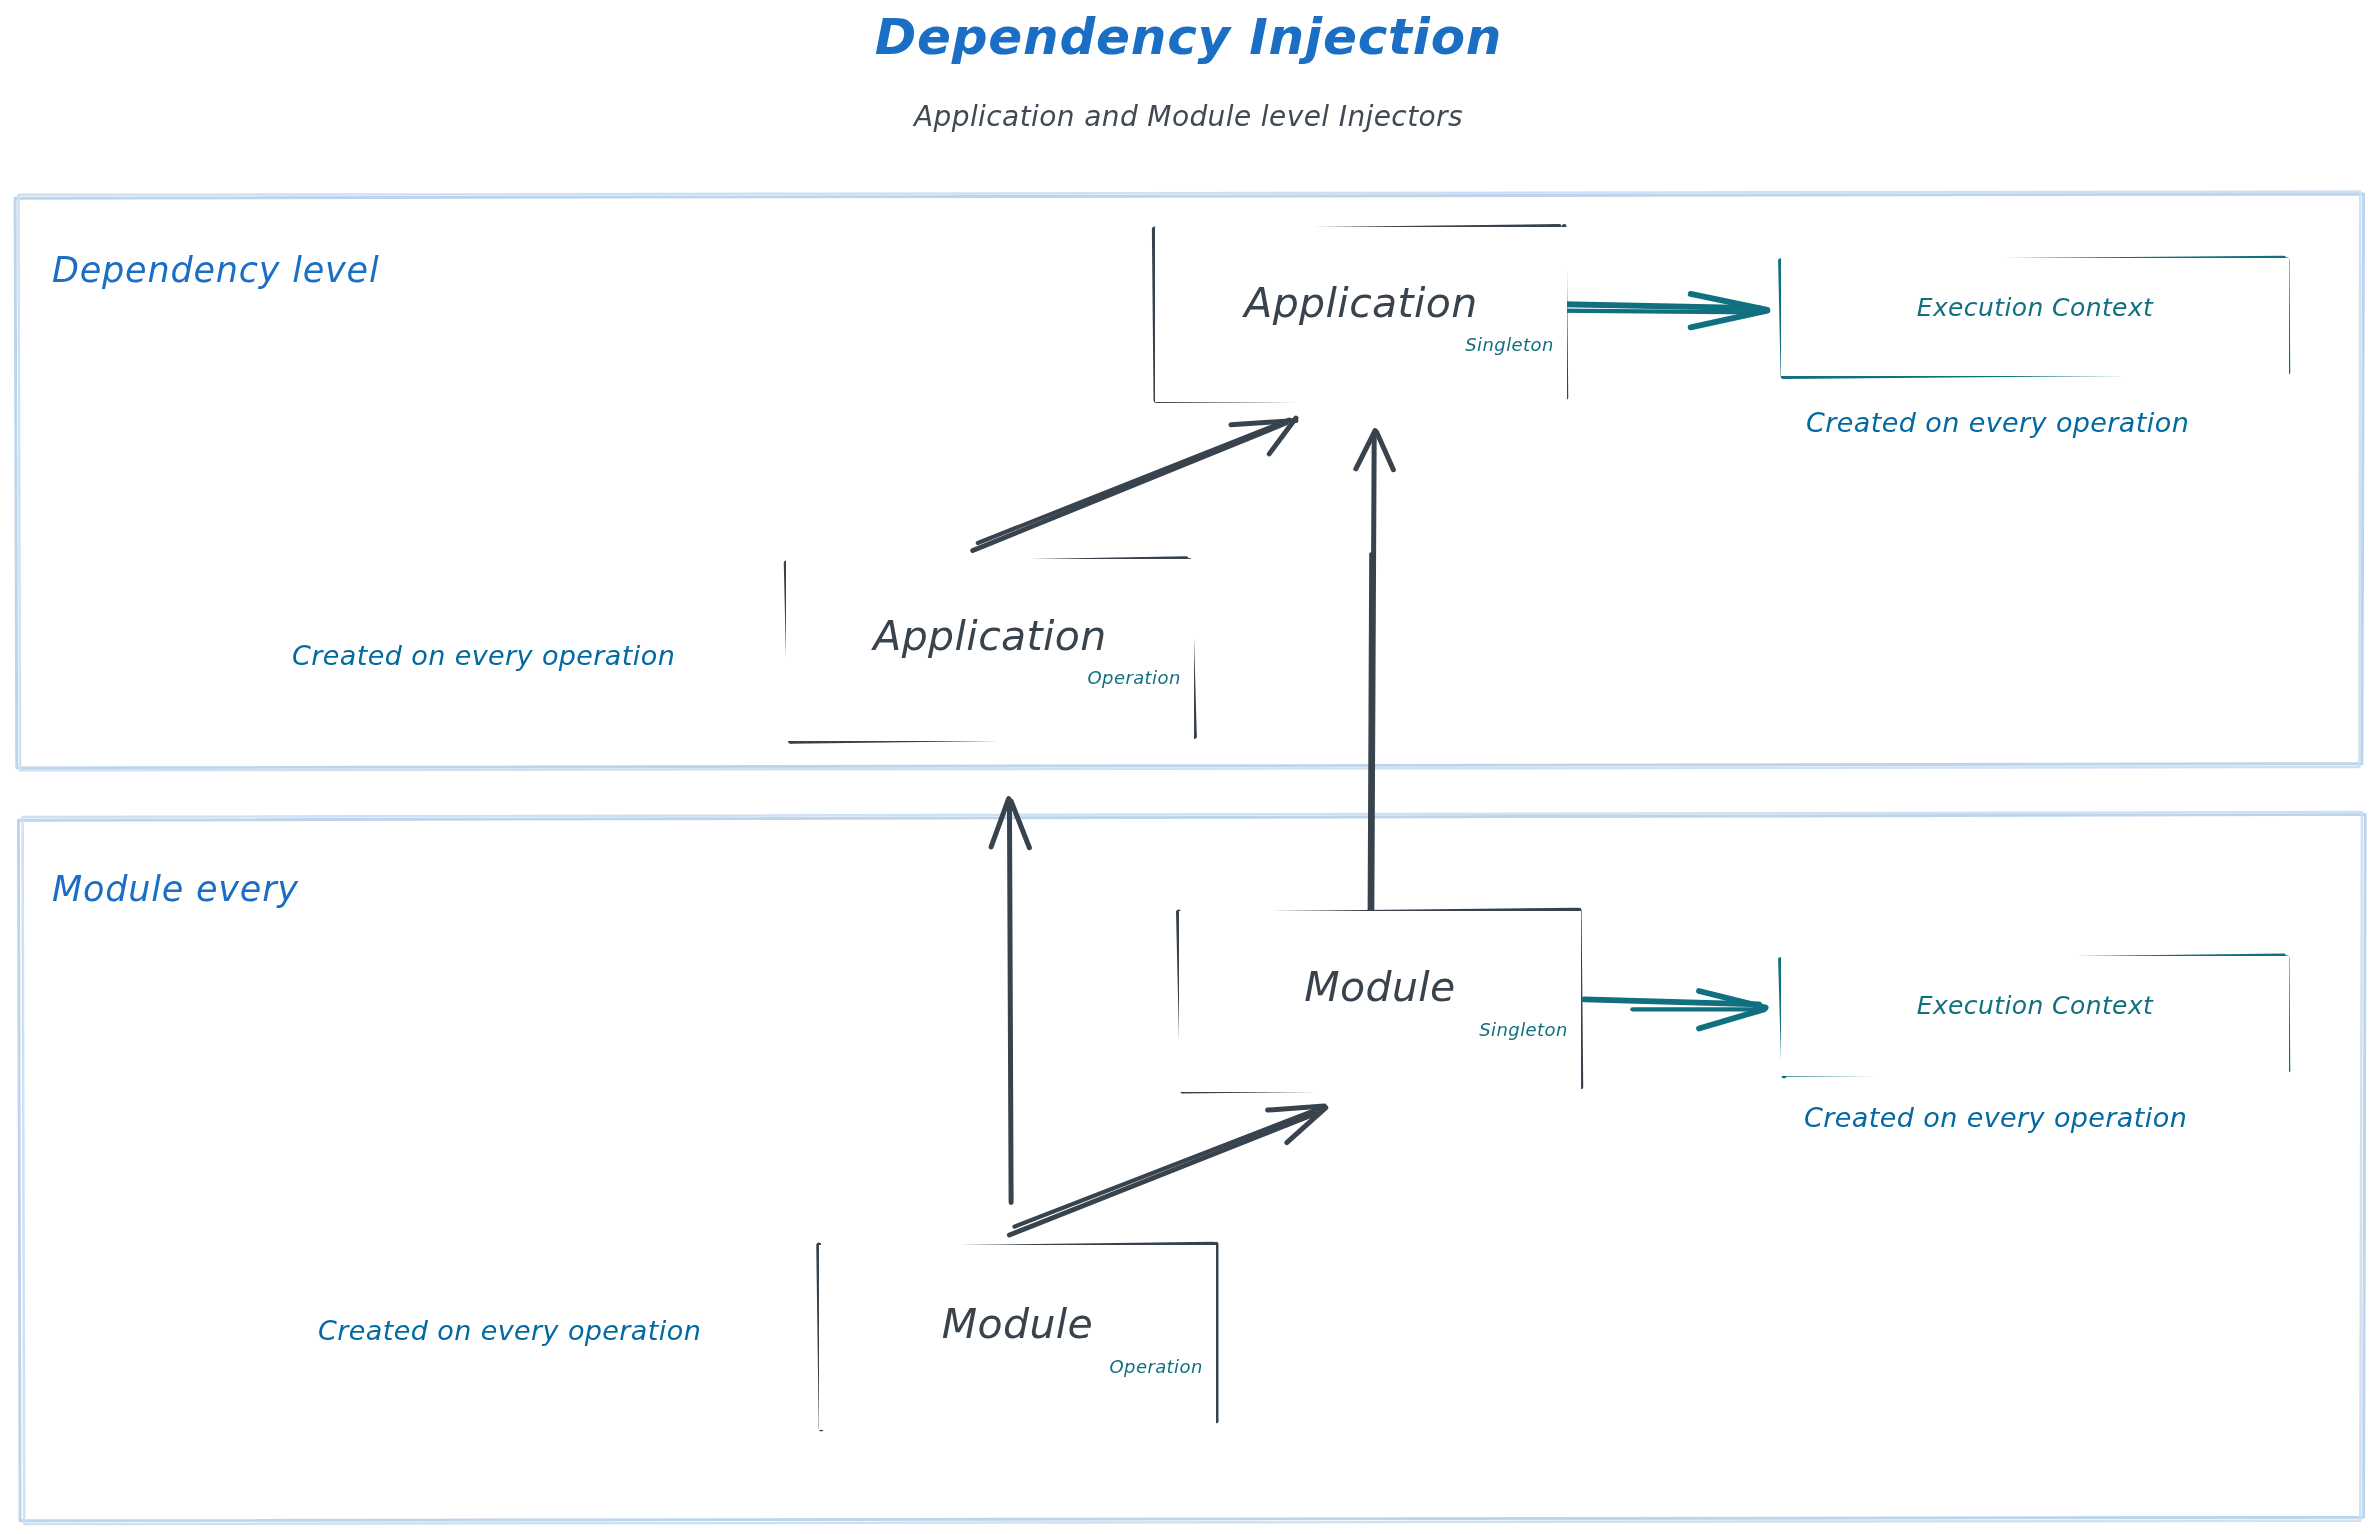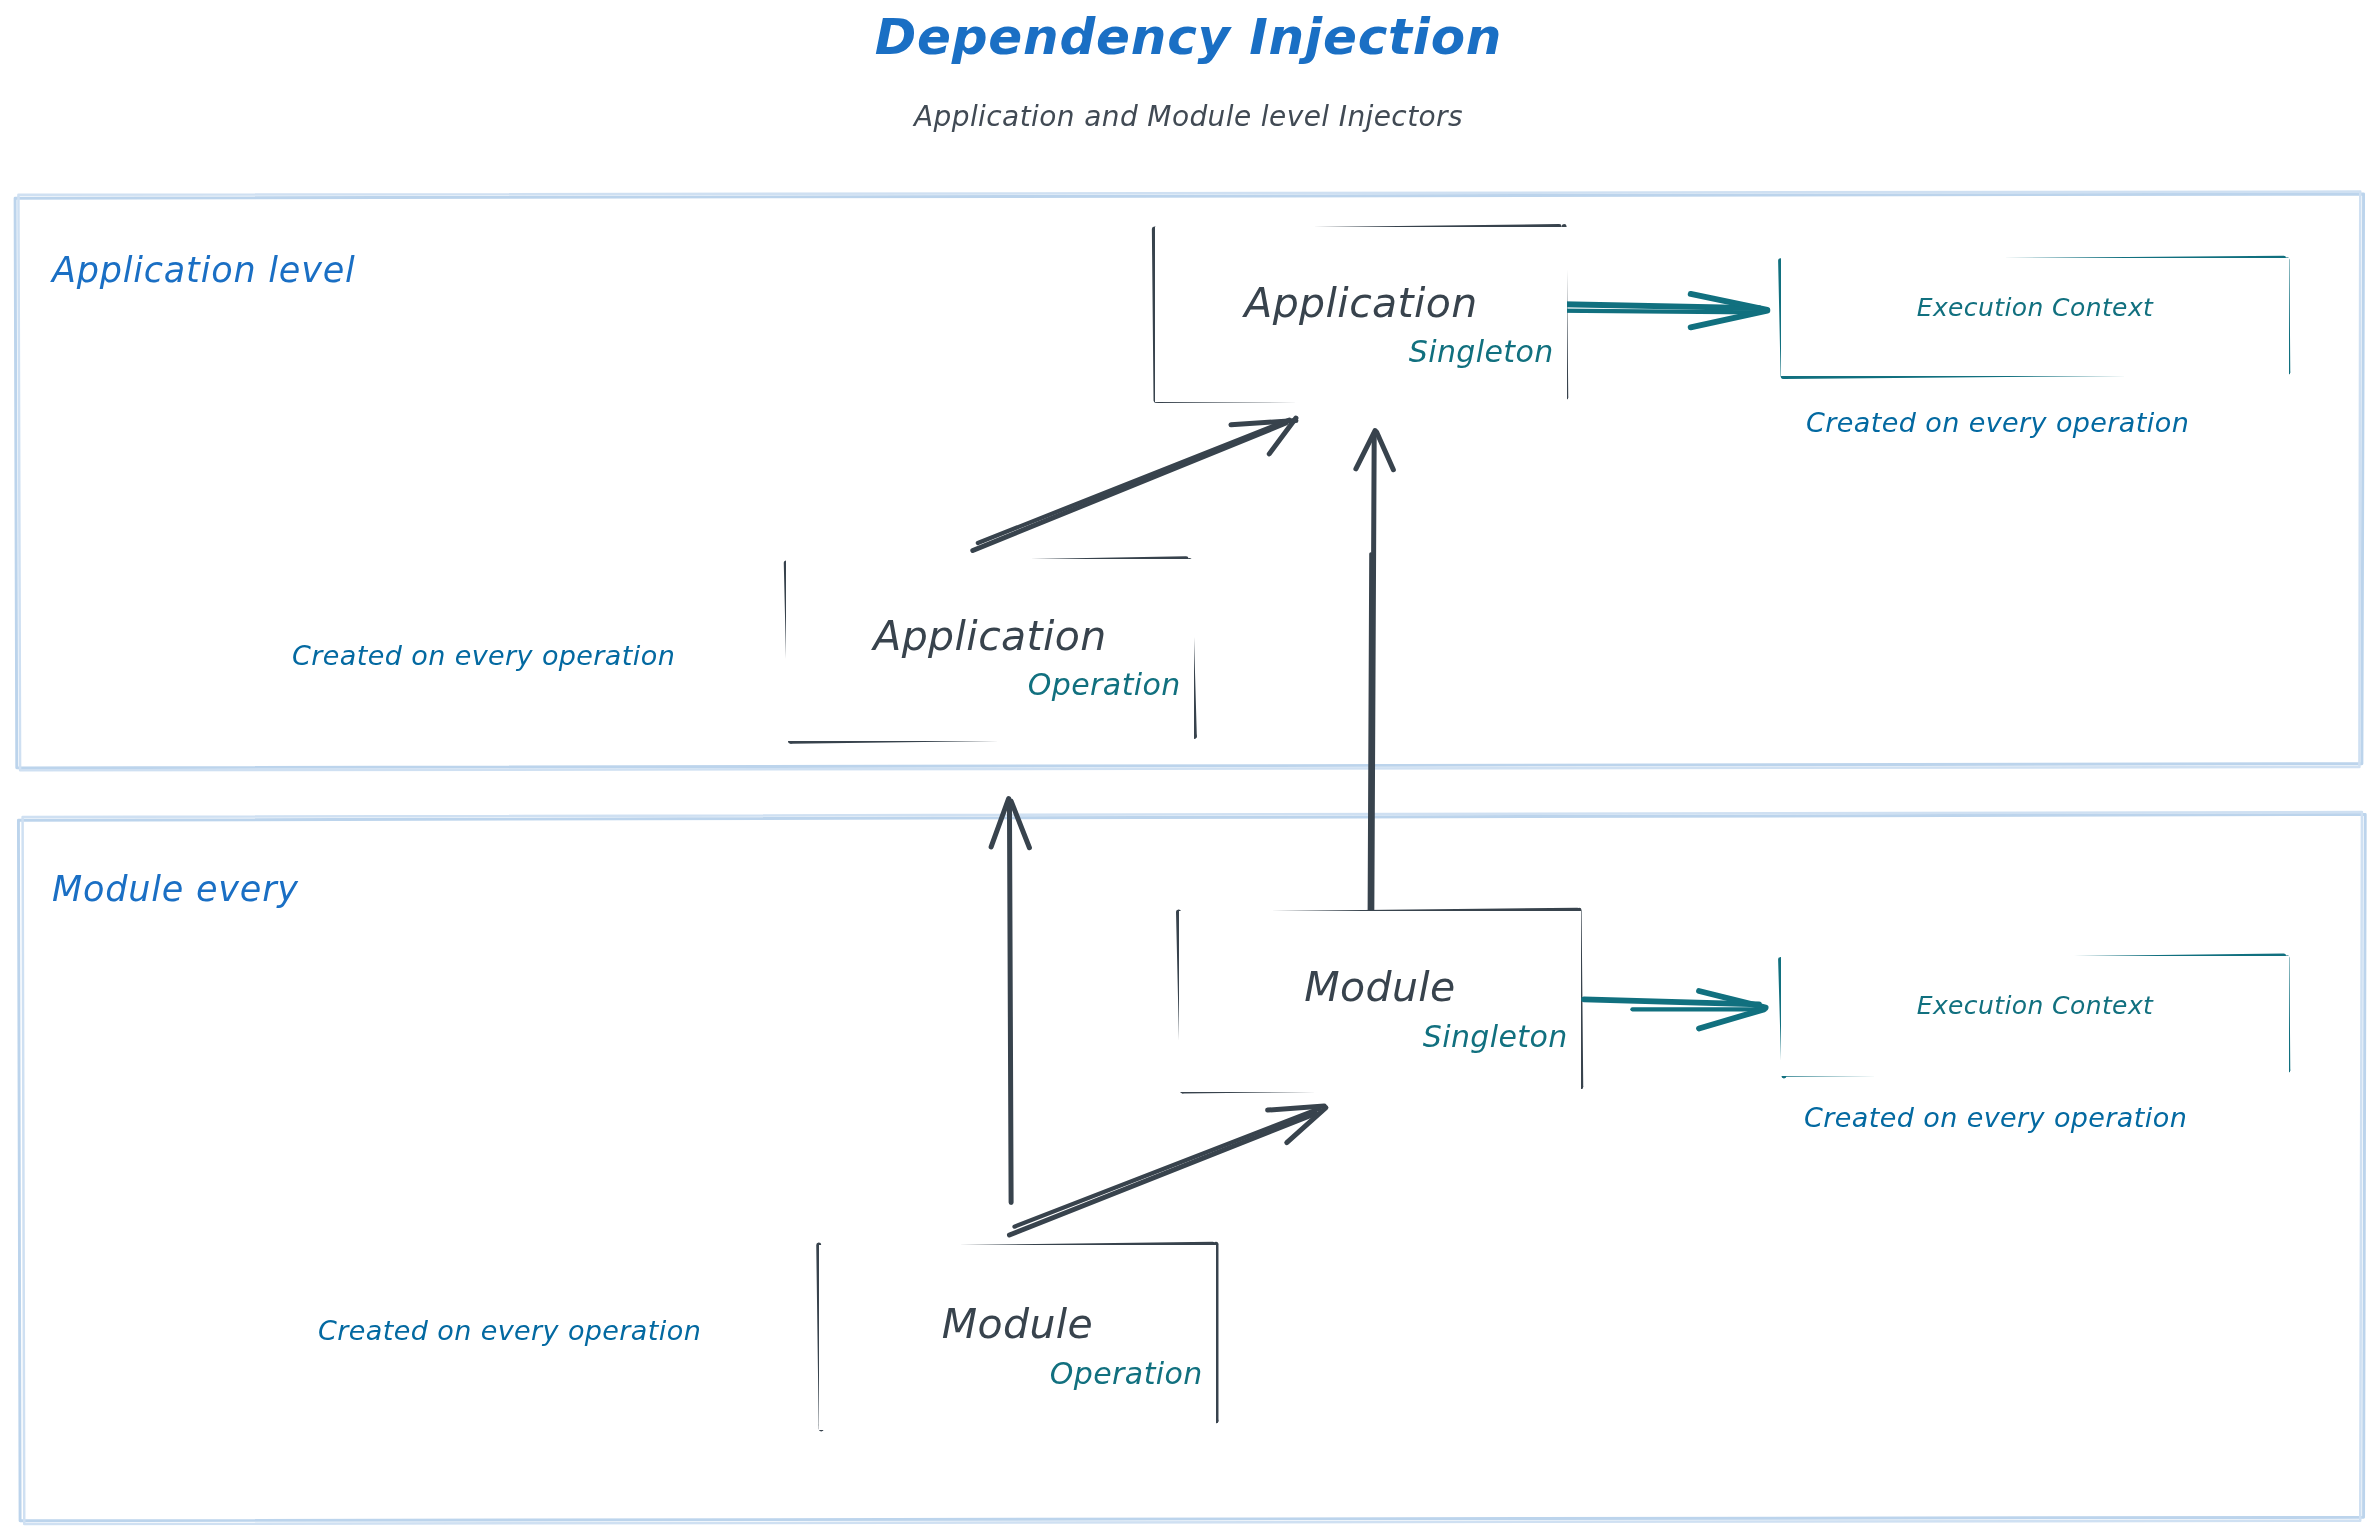--- a/index.html
+++ b/index.html
@@ -66,21 +66,21 @@
     color: #38434d;
     font-style: italic;
     letter-spacing: 0.4px;
     white-space: nowrap;
     text-align: center;
     width: 100%;
     left: 0;
   }
   .scope-label {
     position: absolute;
-    font-size: 30px;
+    font-size: 18px;
     color: #11707f;
     font-style: italic;
     letter-spacing: 0.4px;
     white-space: nowrap;
     right: 13.3px;
   }
   .ec-label {
     position: absolute;
     font-size: 25px;
     color: #11707f;
@@ -223,21 +223,21 @@
     <g>
       <path d="M1647,1120 L1650,520" fill="none" stroke="#38434d" stroke-width="6" stroke-linecap="round"></path>
       <path d="M1644,1110 L1646,665" fill="none" stroke="#38434d" stroke-width="4" stroke-linecap="round"></path>
       <path d="M1628,563 L1651,517" fill="none" stroke="#38434d" stroke-width="6" stroke-linecap="round"></path>
       <path d="M1673,564 L1653,519" fill="none" stroke="#38434d" stroke-width="6" stroke-linecap="round"></path>
       <path d="M1642,1230 L1642,1285" fill="none" stroke="#38434d" stroke-width="4" stroke-linecap="round"></path>
     </g>
 
   </svg>
 
-  <div class="level-label" style="top:250px;left:52px;">Application level</div>
+  <div class="level-label" style="top:250px;left:52px;">Dependency level</div>
 
   <div class="level-label" style="top:869px;left:52px;">Module every</div>
 
   <div class="node" style="left:1155px;top:227px;width:412px;height:175px;">
     <div class="node-label" style="top:52px;">Application</div>
     <div class="scope-label" style="top:107px;">Singleton</div>
   </div>
 
   <div class="node" style="left:786px;top:559px;width:408px;height:182px;">
     <div class="node-label" style="top:53px;">Application</div>

